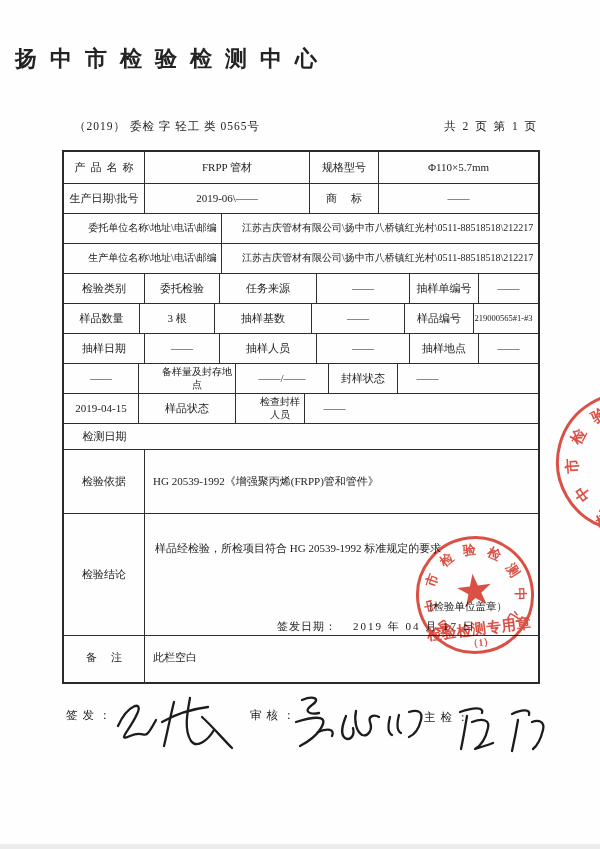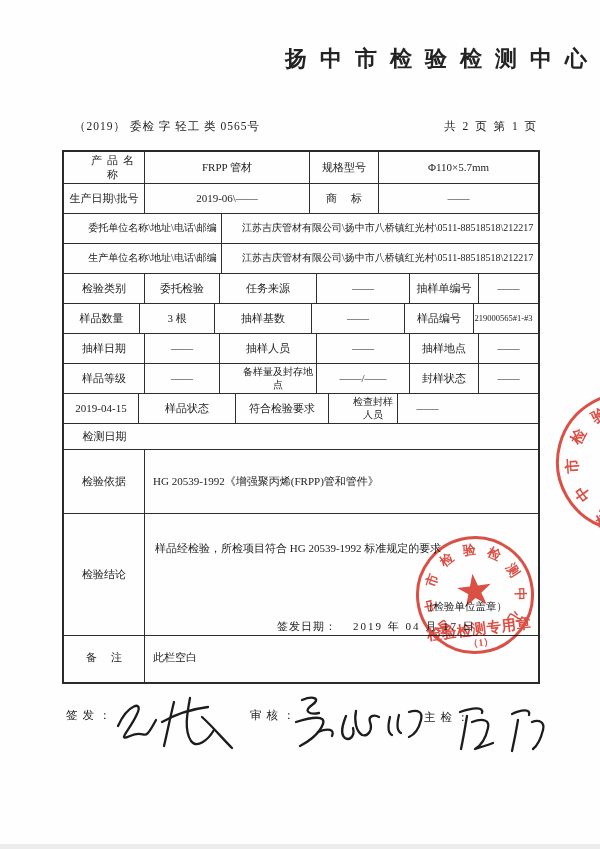--- a/index.html
+++ b/index.html
@@ -5,23 +5,23 @@
   * { margin:0; padding:0; box-sizing:border-box; }
   html,body { background:#888; }
   #page {
     position:relative; width:600px; height:849px; margin:0 auto;
     background:#fefefe; overflow:hidden;
     font-family:"Liberation Serif","DejaVu Serif",serif;
     color:#232323;
   }
   
   .org-title {
-    position:absolute; top:44px; left:0; width:600px; text-align:right;
+    position:absolute; top:44px; left:0; width:600px; text-align:left;
     font-family:"Liberation Sans","DejaVu Sans",sans-serif;
-    font-size:22px; font-weight:bold; letter-spacing:13px; padding-left:5px;
+    font-size:22px; font-weight:bold; letter-spacing:13px; padding-left:15px;
   }
   .report-title {
     position:absolute; top:84px; left:0; width:600px; text-align:center;
     font-family:"Liberation Sans","DejaVu Sans",sans-serif;
     font-size:26px; font-weight:bold; letter-spacing:17px; padding-left:17px;
   }
   .report-no { position:absolute; top:119px; left:74px; font-size:11.5px; letter-spacing:1px; }
   .page-info { position:absolute; top:119px; left:338px; width:200px; text-align:right; font-size:11.5px; letter-spacing:2px; }
   
   .rtable {
@@ -30,21 +30,21 @@
   }
   .trow { display:flex; border-bottom:1px solid #2e2e2e; }
   .trow:last-child { border-bottom:none;font-family:Liberation Mono, monospace; }
   .cell {
     border-right:1px solid #2e2e2e;
     display:flex; align-items:center; justify-content:center;
     font-size:11px; line-height:1.25; text-align:center; overflow:hidden;
   }
   .cell:last-child { border-right:none; }
   .lbl { font-size:11px; }
-  .sp  { letter-spacing:5px; padding-left:22px; }
+  .sp  { letter-spacing:5px; padding-left:5px; }
   .sp2 { letter-spacing:14px; padding-left:14px; }
   .left { justify-content:flex-start; text-align:left; padding-left:8px; }
   .small { font-size:10px;padding-left:20px; }
   .tiny { font-size:8.5px; }
   
   .concl-cell { position:relative; display:block; }
   .concl-text { position:absolute; left:10px; top:28px; width:330px; text-align:left; font-size:11px; }
   .seal-note  { position:absolute; left:278px; top:86px; font-size:10.5px; }
   .issue-line { position:absolute; left:132px; top:106px; font-size:11px; letter-spacing:1px; }
   .issue-line .date { margin-left:16px; letter-spacing:2px; }
@@ -140,32 +140,30 @@
     <div class="trow" style="height:30px">
       <div class="cell lbl" style="width:81px">抽样日期</div>
       <div class="cell" style="width:75px">——</div>
       <div class="cell lbl" style="width:97px">抽样人员</div>
       <div class="cell" style="width:93px">——</div>
       <div class="cell lbl" style="width:69px">抽样地点</div>
       <div class="cell" style="width:59px">——</div>
     </div>
 
     <div class="trow" style="height:30px">
-      <div class="cell lbl" style="width:81px">样品等级</div>
       <div class="cell" style="width:75px">——</div>
       <div class="cell lbl small" style="width:97px">备样量及封存地点</div>
       <div class="cell" style="width:93px">——/——</div>
       <div class="cell lbl" style="width:69px">封样状态</div>
       <div class="cell" style="width:59px">——</div>
     </div>
 
     <div class="trow" style="height:30px">
       <div class="cell" style="width:75px">2019-04-15</div>
       <div class="cell lbl" style="width:97px">样品状态</div>
-      <div class="cell" style="width:93px">符合检验要求</div>
       <div class="cell lbl small" style="width:69px">检查封样人员</div>
       <div class="cell" style="width:59px">——</div>
     </div>
 
     <div class="trow" style="height:26px">
       <div class="cell lbl" style="width:81px">检测日期</div>
     </div>
 
     <div class="trow" style="height:64px">
       <div class="cell lbl" style="width:81px">检验依据</div>

